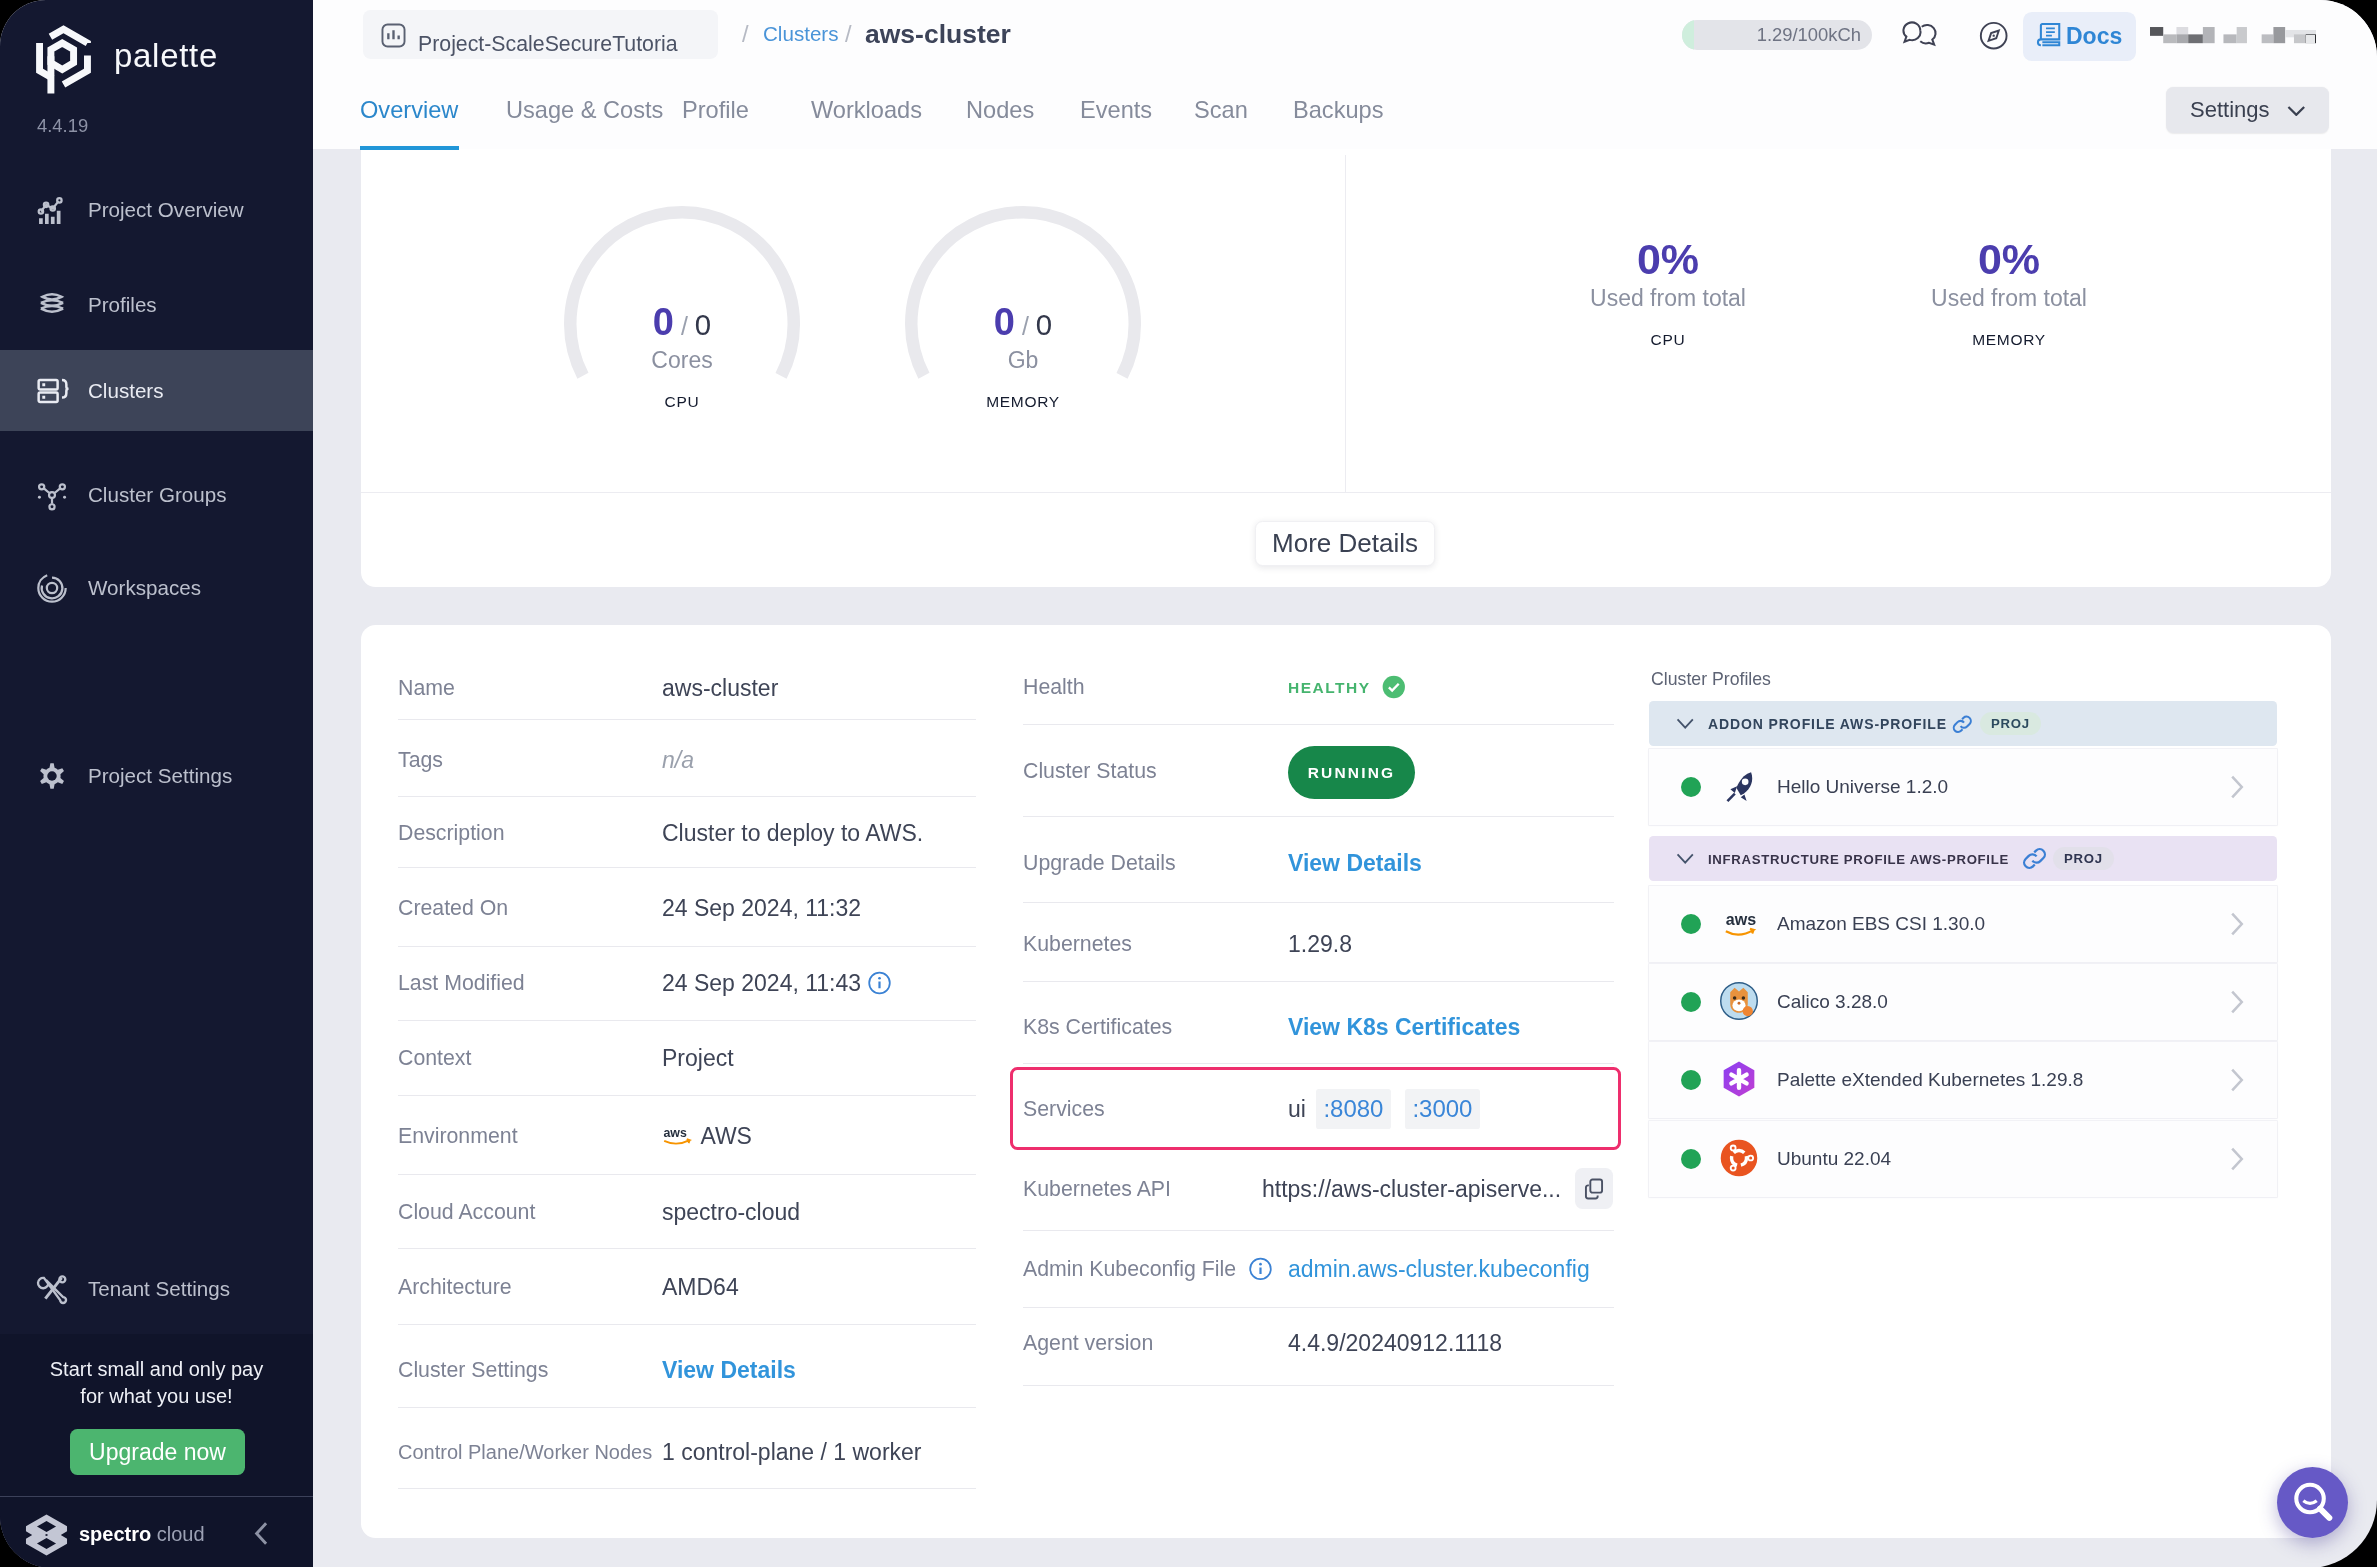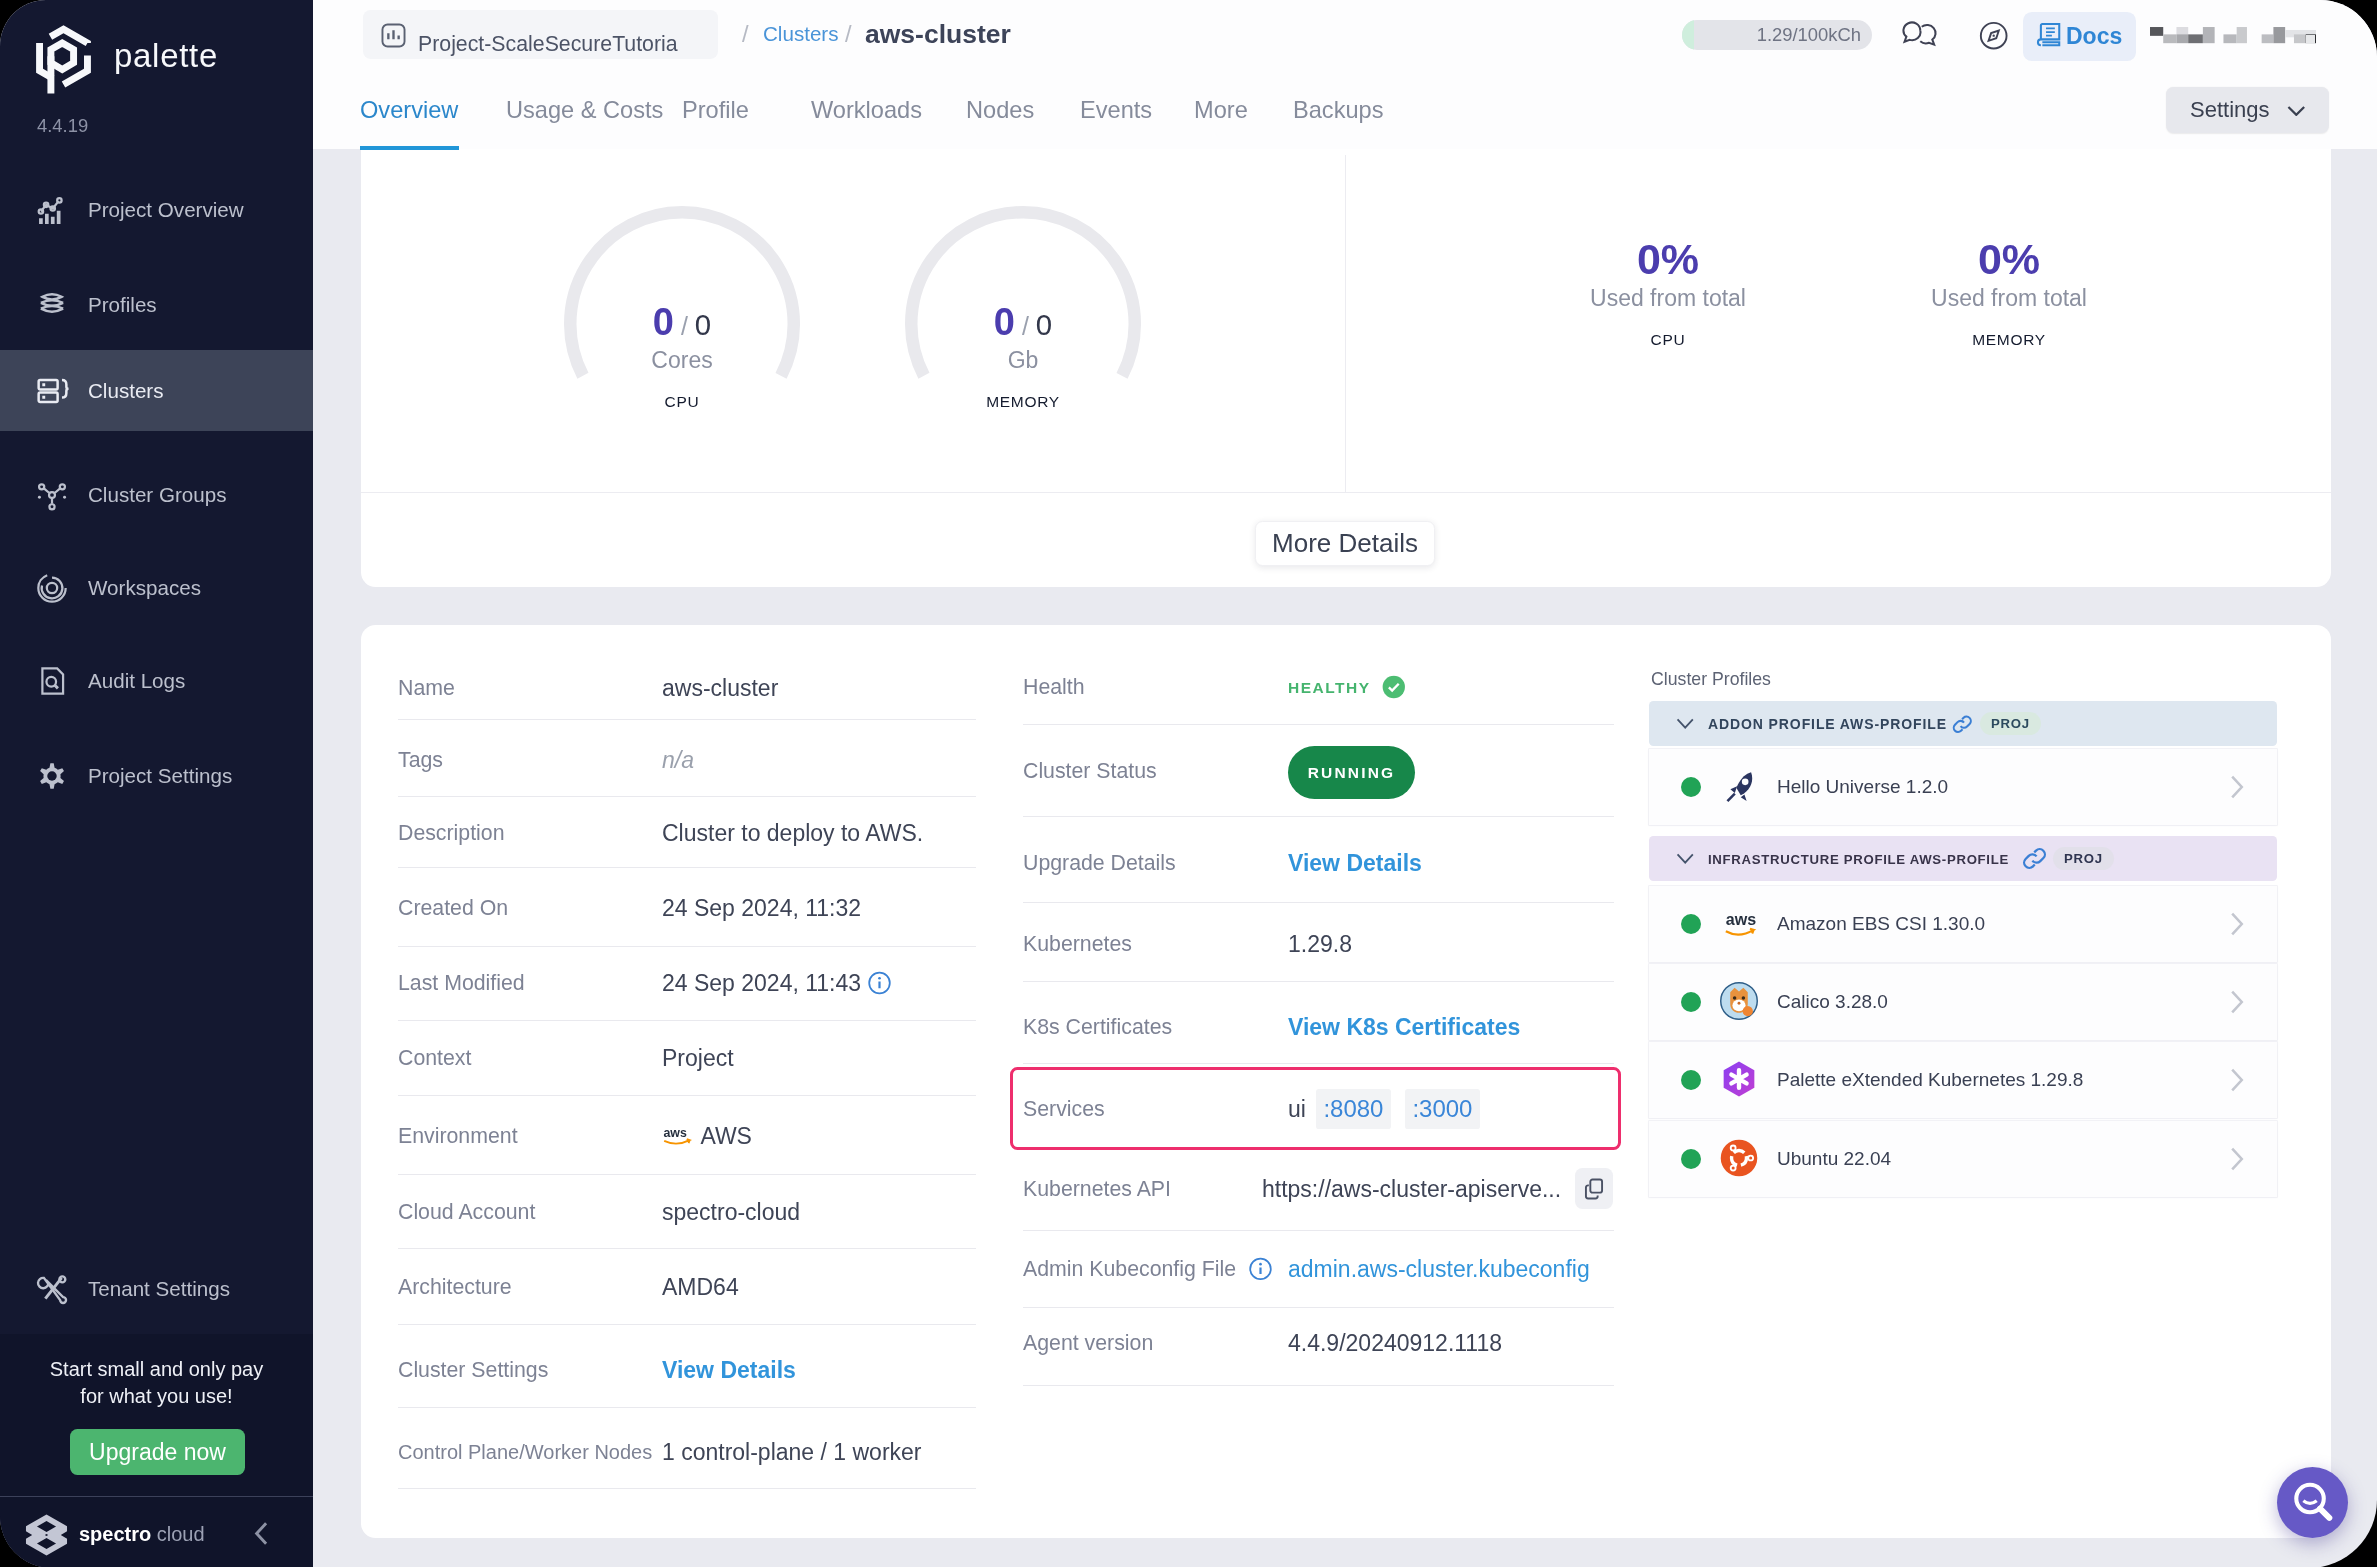--- a/index.html
+++ b/index.html
@@ -115,28 +115,20 @@
       <span class="lbl">Cluster Groups</span>
     </div>
     <div class="mi" style="top:547px">
       <svg width="34" height="34" viewBox="0 0 46 46" fill="none" stroke="#bcc0cd" stroke-width="3">
         <circle cx="23" cy="23" r="7"></circle>
         <path d="M23 9 a14 14 0 1 1 -13.5 10.5"></path>
         <circle cx="23" cy="23" r="18.5" stroke-dasharray="80 36"></circle>
       </svg>
       <span class="lbl">Workspaces</span>
     </div>
-    <div class="mi" style="top:640px">
-      <svg width="34" height="34" viewBox="0 0 46 46" fill="none" stroke="#bcc0cd" stroke-width="3">
-        <path d="M10 6 H30 L38 14 V40 H10 Z"></path>
-        <circle cx="22" cy="24" r="6.5"></circle>
-        <path d="M26.5 28.5 31 33" stroke-width="4"></path>
-      </svg>
-      <span class="lbl">Audit Logs</span>
-    </div>
     <div class="mi" style="top:735px">
       <svg width="34" height="34" viewBox="0 0 46 46" fill="#bcc0cd">
         <path d="M23 4 l4.5 0 1.2 6.2 a13.5 13.5 0 0 1 4.4 2.5 l6-2.1 2.3 3.9 -4.8 4.2 a13.5 13.5 0 0 1 0 5.1 l4.8 4.2 -2.3 3.9 -6-2.1 a13.5 13.5 0 0 1 -4.4 2.5 l-1.2 6.2 -4.5 0 -1.2-6.2 a13.5 13.5 0 0 1 -4.4-2.5 l-6 2.1 -2.3-3.9 4.8-4.2 a13.5 13.5 0 0 1 0-5.1 l-4.8-4.2 2.3-3.9 6 2.1 a13.5 13.5 0 0 1 4.4-2.5 Z" transform="translate(-2.2,1.8)"></path>
         <circle cx="23" cy="23" r="6.4" fill="#141830"></circle>
       </svg>
       <span class="lbl">Project Settings</span>
     </div>
     <div class="mi" style="top:1248px">
       <svg width="34" height="34" viewBox="0 0 46 46" fill="none" stroke="#bcc0cd" stroke-width="3.2">
         <path d="M12 8 a7 7 0 1 0 6 6 L38 34 a4 4 0 1 1 -4 4 Z"></path>
@@ -222,21 +214,21 @@
       <svg class="abs" style="left:120px;top:17.7px" width="20.6" height="11.8" viewBox="0 0 30 18" fill="none" stroke="#3a4050" stroke-width="3.4">
         <path d="M3 3 15 15 27 3"></path>
       </svg>
     </div>
     <div class="tab act" style="left:360px">Overview</div>
     <div class="tab" style="left:506px">Usage &amp; Costs</div>
     <div class="tab" style="left:682px">Profile</div>
     <div class="tab" style="left:811px">Workloads</div>
     <div class="tab" style="left:966px">Nodes</div>
     <div class="tab" style="left:1080px">Events</div>
-    <div class="tab" style="left:1194px">More</div>
+    <div class="tab" style="left:1194px">Scan</div>
     <div class="tab" style="left:1293px">Backups</div>
     <div class="tabline"></div>
   </div>
   <div class="card c1">
     <svg class="abs" style="left:196px;top:50px" width="250" height="250" viewBox="0 0 340 340" fill="none">
       <path d="M35.3 240.4 A152 152 0 1 1 304.7 240.5" stroke="#e9e9ed" stroke-width="17"></path>
     </svg>
     <svg class="abs" style="left:537px;top:50px" width="250" height="250" viewBox="0 0 340 340" fill="none">
       <path d="M35.3 240.4 A152 152 0 1 1 304.7 240.5" stroke="#e9e9ed" stroke-width="17"></path>
     </svg>

